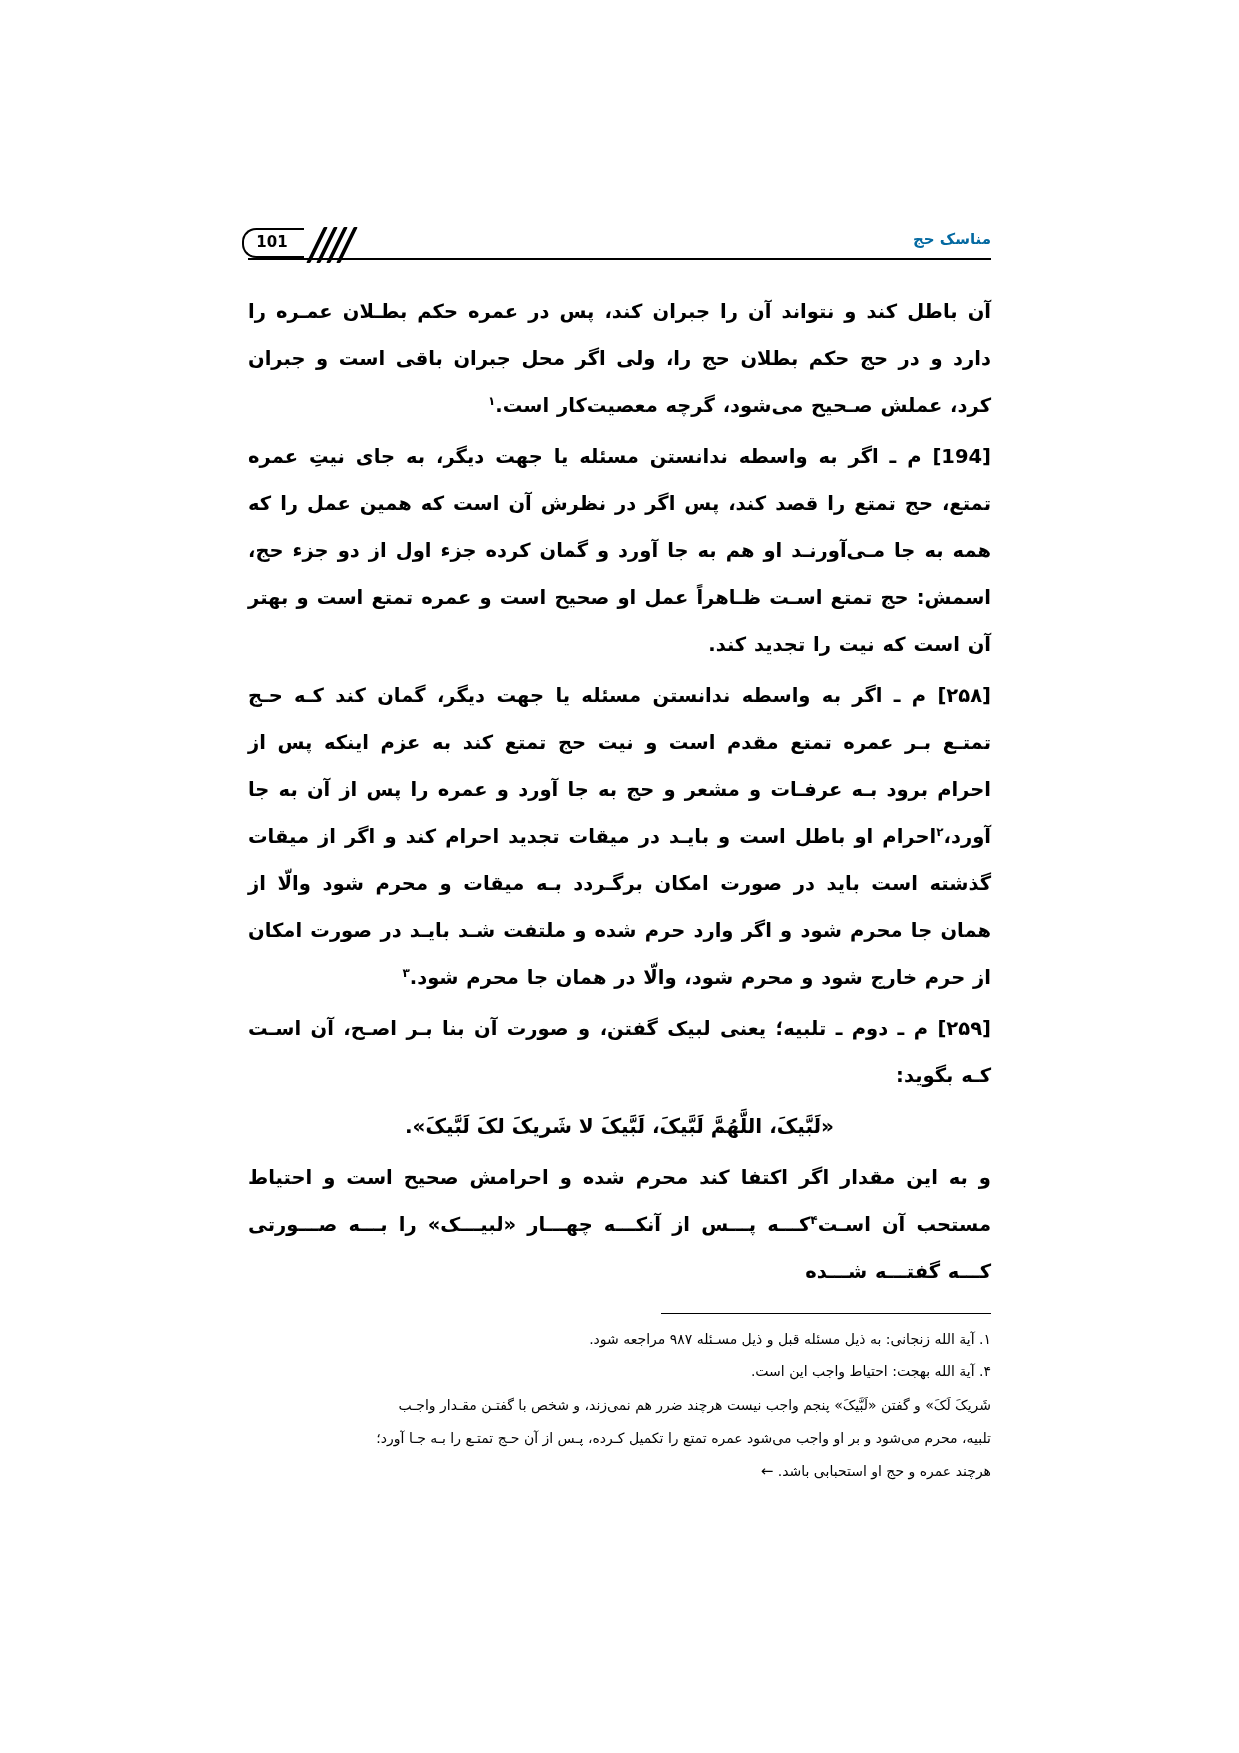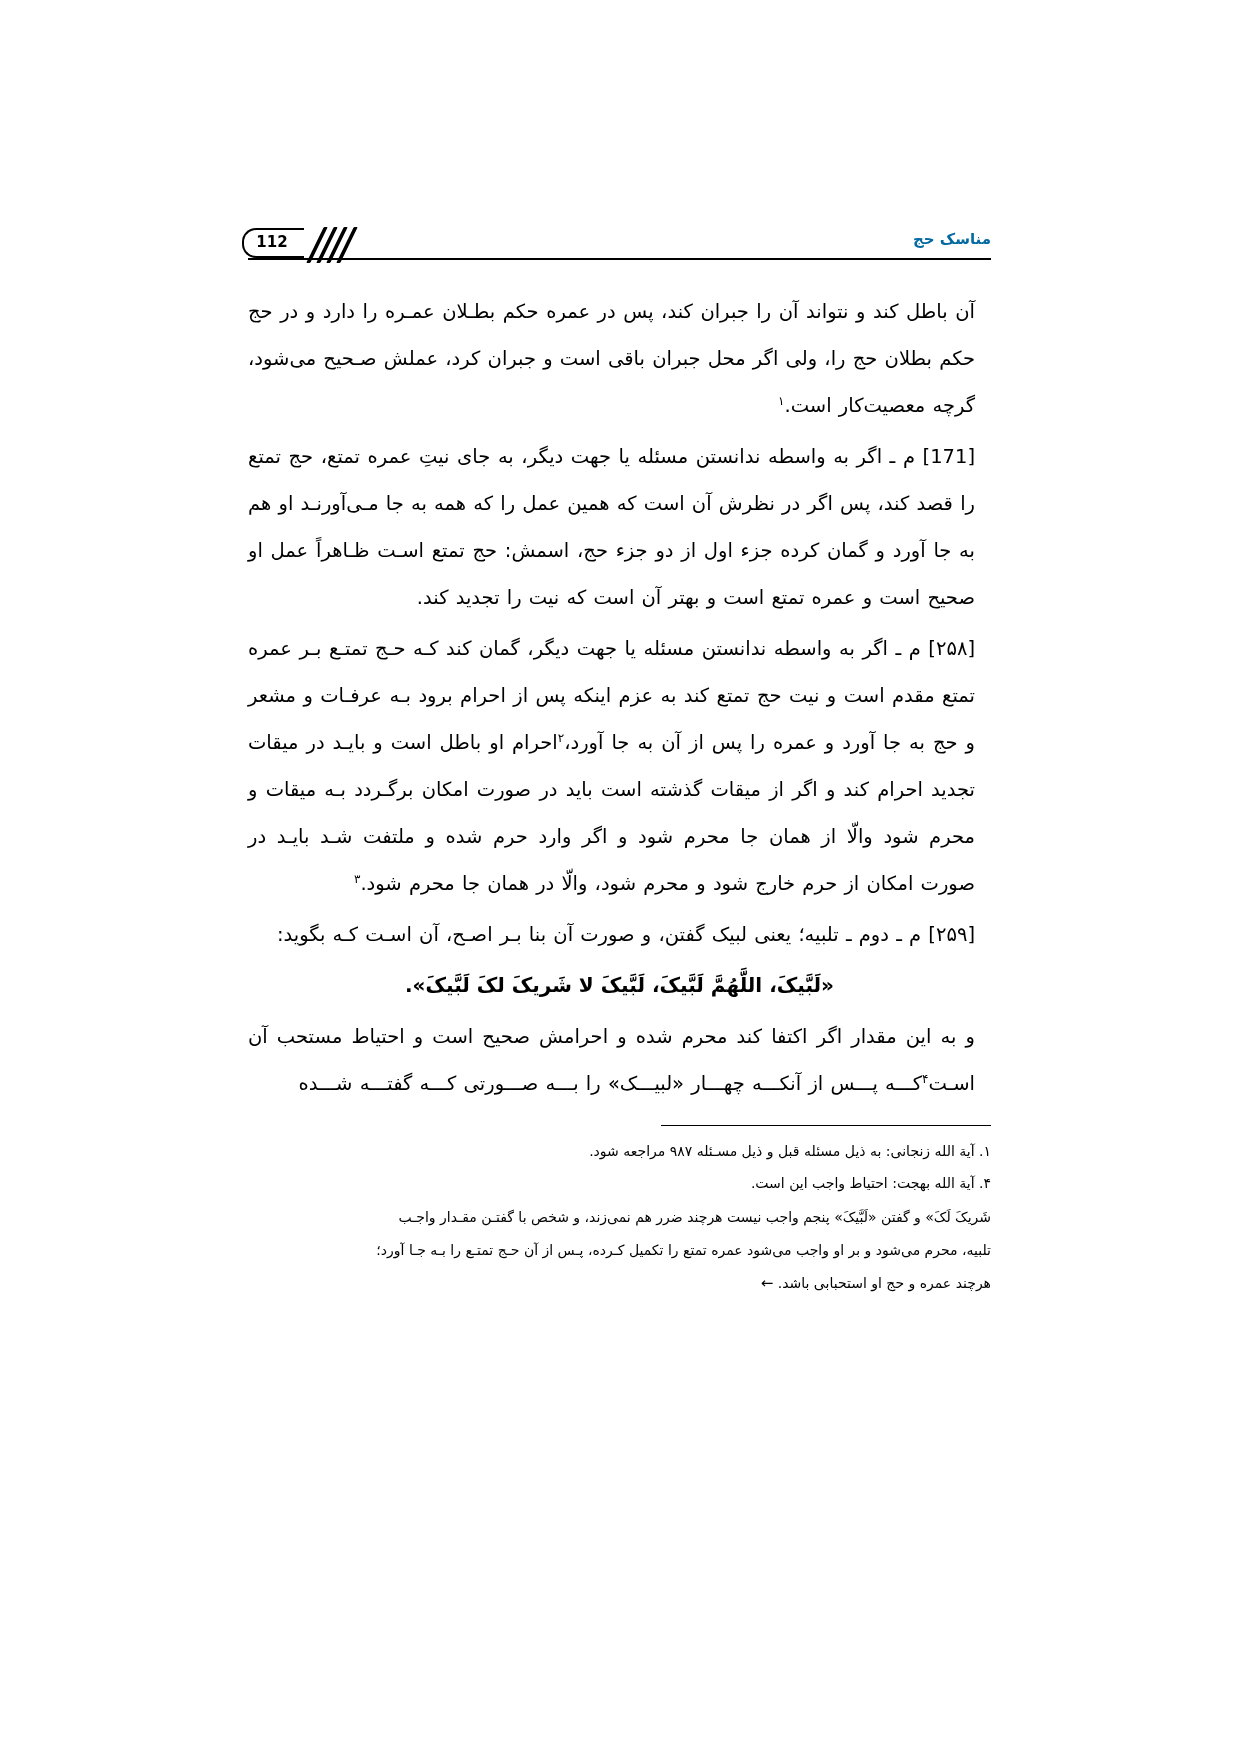--- a/index.html
+++ b/index.html
@@ -99,27 +99,28 @@
     line-height: 1;
     padding-bottom: 2px;
   }
 
   
   .body-area {
     margin-top: 26px;
     direction: rtl;
   }
   p.para {
-    margin: 0 16px 4px 0;
+    margin: 0 0 4px 0;
     font-size: 19.5px;
     line-height: 47px;
     text-align: justify;
     text-align-last: right;
     letter-spacing: 0;
     word-spacing: 1px;
+    font-weight: bold;
   }
   .sup {
     font-size: 12px;
     vertical-align: super;
     line-height: 0;
   }
   .arabic-quote {
     font-size: 20px;
     font-weight: 600;
   }
@@ -175,30 +176,30 @@
       <div class="head-rule"></div>
 
       <div class="folio-wrap">
         <div class="folio-slashes">
           <i></i>
             <i></i>
             <i></i>
             <i></i>
         </div>
         <div class="folio-box">
-          <span class="folio-num">112</span>
+          <span class="folio-num">101</span>
         </div>
       </div>
     </div>
 
     <div class="body-area">
 
       <p class="para"><span>آن باطل کند و نتواند آن را جبران کند، پس در عمره حکم بطـلان عمـره را دارد و در حج حکم بطلان حج را، ولی اگر محل جبران باقی است و جبران کرد، عملش صـحیح می‌شود، گرچه معصیت‌کار است.</span><span class="sup">۱</span></p>
 
-      <p class="para"><span>[171] م ـ اگر به واسطه ندانستن مسئله یا جهت دیگر، به جای نیتِ عمره تمتع، حج تمتع را قصد کند، پس اگر در نظرش آن است که همین عمل را که همه به جا مـی‌آورنـد او هم به جا آورد و گمان کرده جزء اول از دو جزء حج، اسمش: حج تمتع اسـت ظـاهراً عمل او صحیح است و عمره تمتع است و بهتر آن است که نیت را تجدید کند.</span></p>
+      <p class="para"><span>[194] م ـ اگر به واسطه ندانستن مسئله یا جهت دیگر، به جای نیتِ عمره تمتع، حج تمتع را قصد کند، پس اگر در نظرش آن است که همین عمل را که همه به جا مـی‌آورنـد او هم به جا آورد و گمان کرده جزء اول از دو جزء حج، اسمش: حج تمتع اسـت ظـاهراً عمل او صحیح است و عمره تمتع است و بهتر آن است که نیت را تجدید کند.</span></p>
 
       <p class="para"><span>[۲۵۸] م ـ اگر به واسطه ندانستن مسئله یا جهت دیگر، گمان کند کـه حـج تمتـع بـر عمره تمتع مقدم است و نیت حج تمتع کند به عزم اینکه پس از احرام برود بـه عرفـات و مشعر و حج به جا آورد و عمره را پس از آن به جا آورد،</span><span class="sup">۲</span><span>احرام او باطل است و بایـد در میقات تجدید احرام کند و اگر از میقات گذشته است باید در صورت امکان برگـردد بـه میقات و محرم شود والّا از همان جا محرم شود و اگر وارد حرم شده و ملتفت شـد بایـد در صورت امکان از حرم خارج شود و محرم شود، والّا در همان جا محرم شود.</span><span class="sup">۳</span></p>
 
       <p class="para"><span>[۲۵۹] م ـ دوم ـ تلبیه؛ یعنی لبیک گفتن، و صورت آن بنا بـر اصـح، آن اسـت کـه بگوید:</span></p>
 
       <p class="quote-line"><span class="arabic-quote">«لَبَّیکَ، اللَّهُمَّ لَبَّیکَ، لَبَّیکَ لا شَریکَ لکَ لَبَّیکَ».</span></p>
 
       <p class="para"><span>و به این مقدار اگر اکتفا کند محرم شده و احرامش صحیح است و احتیاط مستحب آن اسـت</span><span class="sup">۴</span><span>کـــه پـــس از آنکـــه چهـــار «لبیـــک» را بـــه صـــورتی کـــه گفتـــه شـــده</span></p>
 
     </div>

